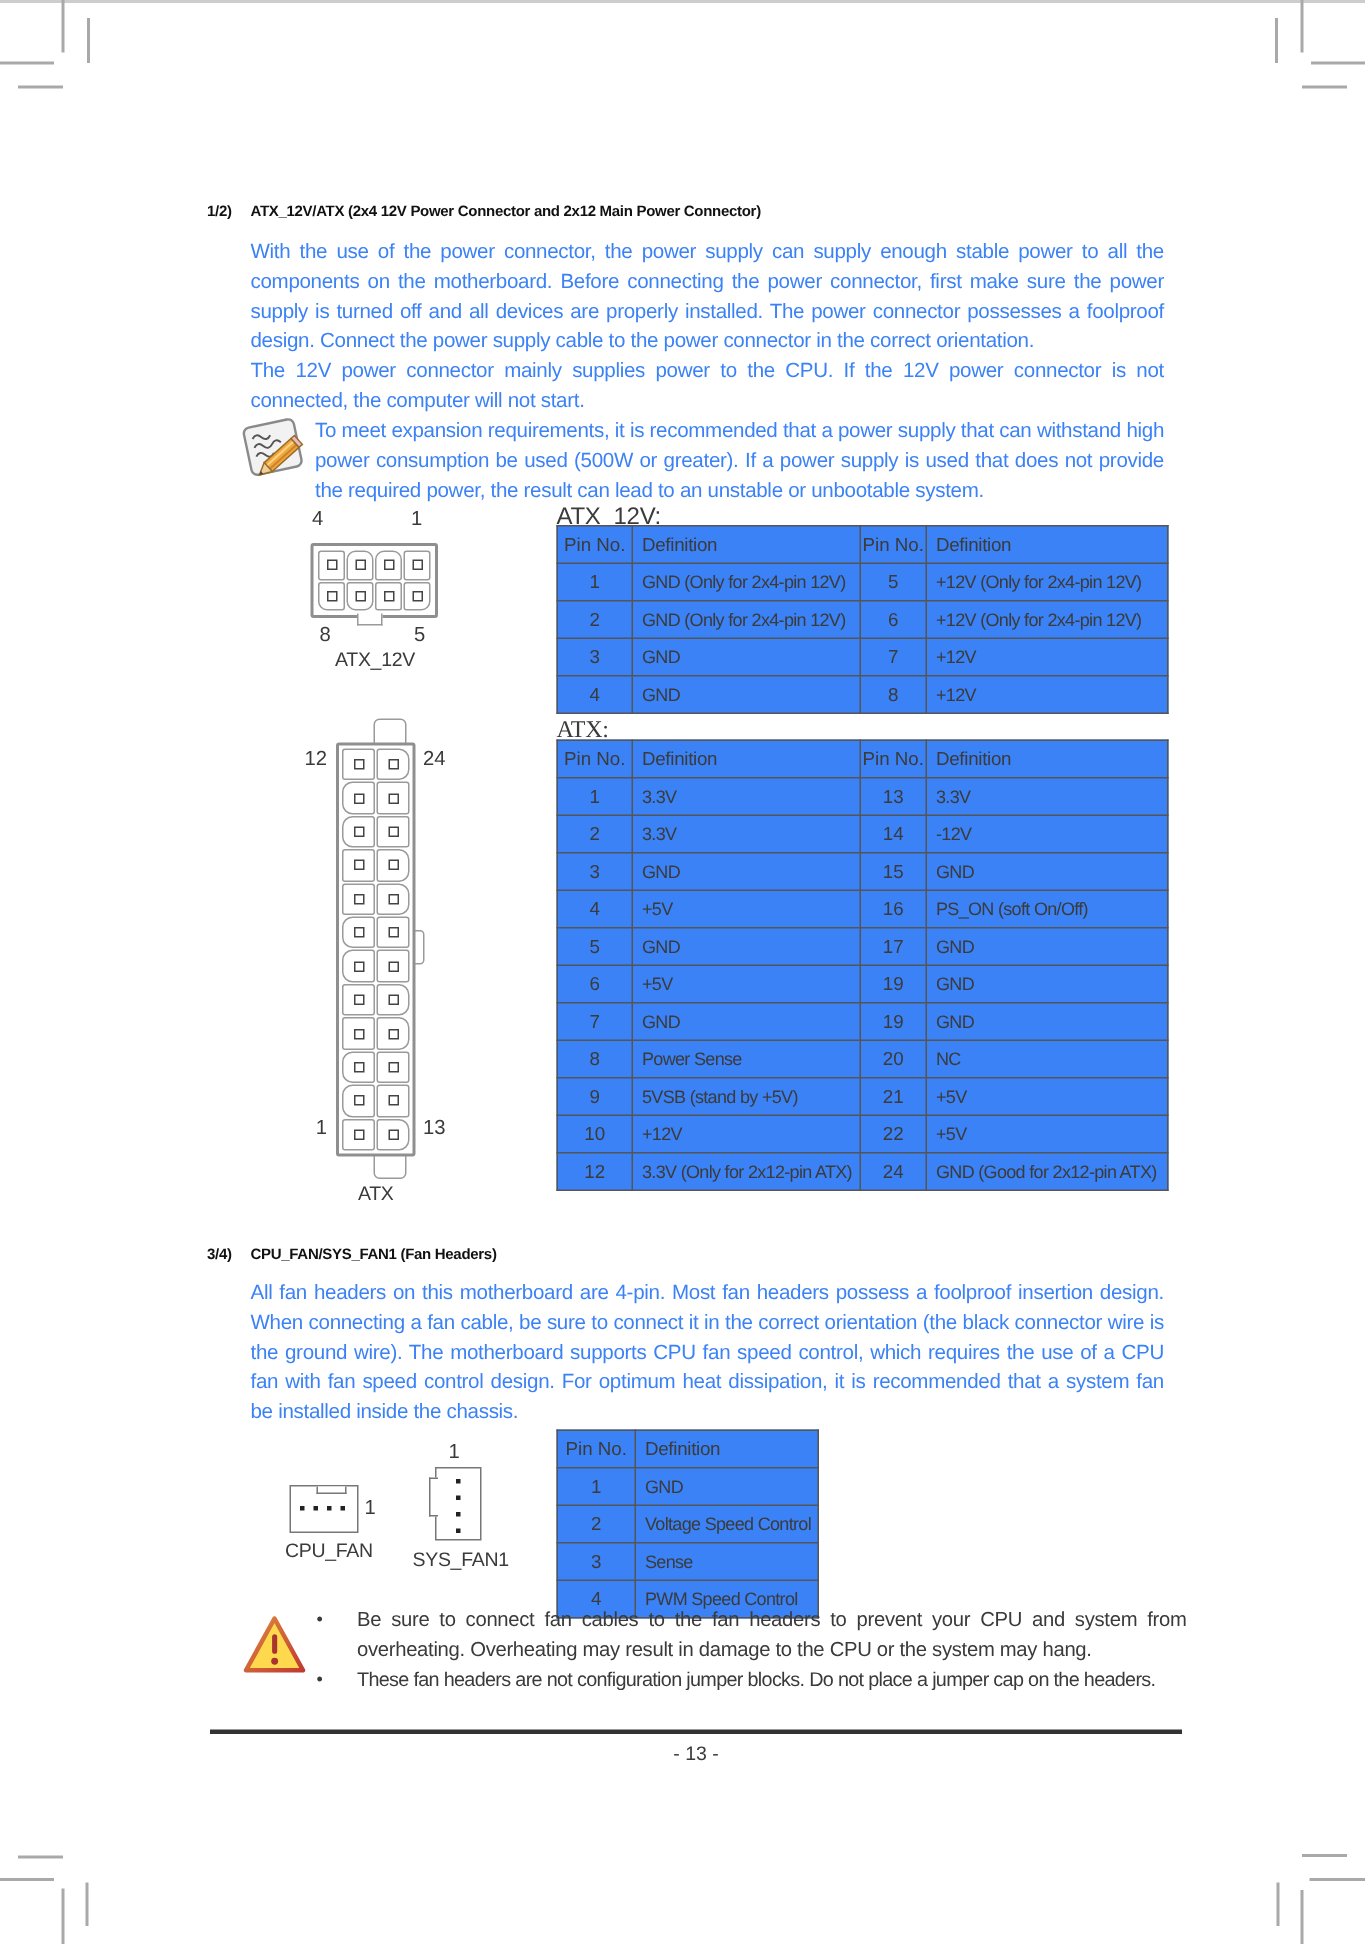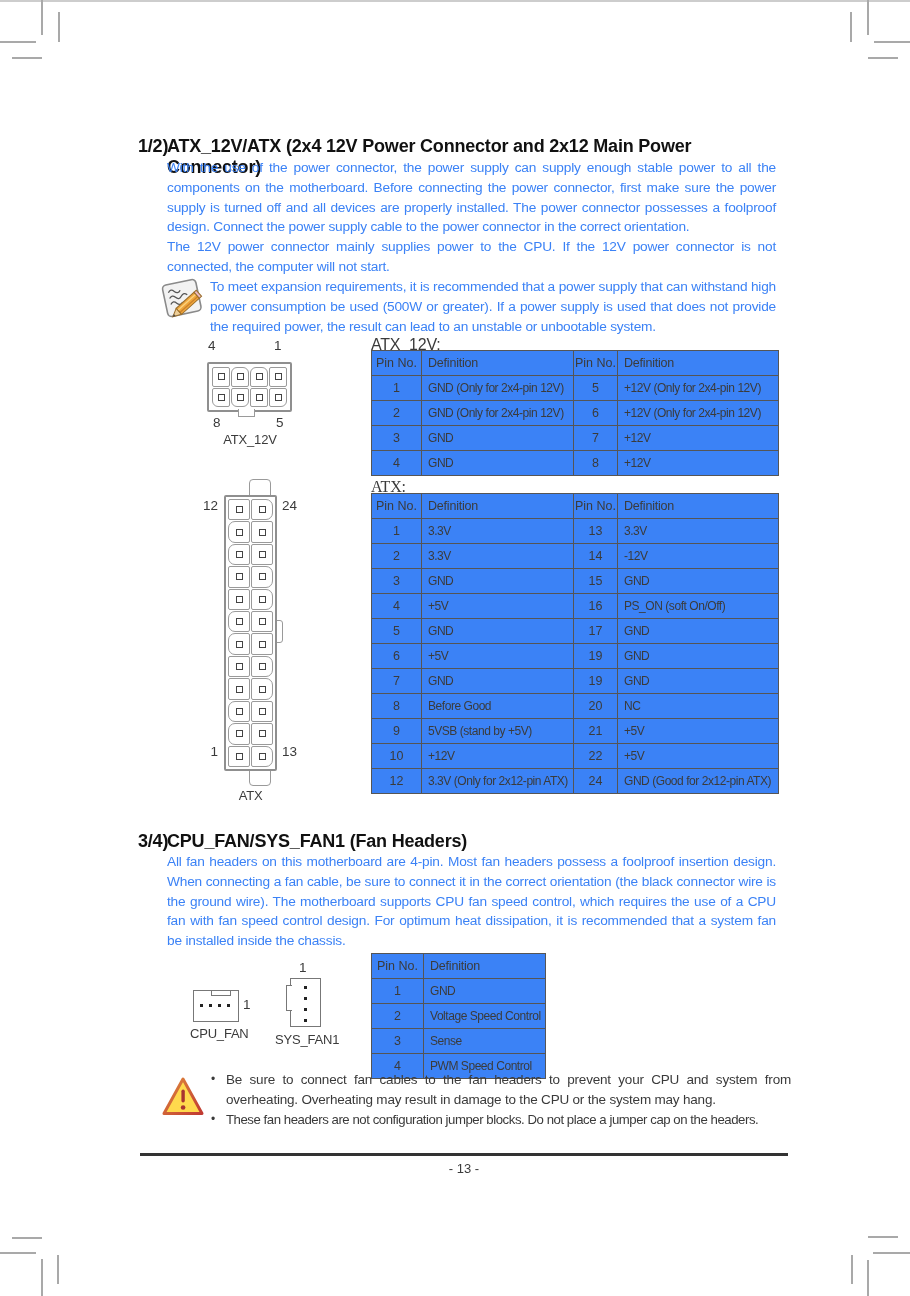--- a/index.html
+++ b/index.html
@@ -4,33 +4,33 @@
 <style>
   html,body{margin:0;padding:0;background:#ffffff;}
   body{width:910px;height:1296px;font-family:"Liberation Sans","DejaVu Sans",sans-serif;color:#3b3b3b;}
   .sheet{position:relative;width:910px;height:1296px;overflow:hidden;background:#fff;}
 
   
   .mark{position:absolute;background:#a9a9a9;}
   .edge-top{position:absolute;left:0;top:0;width:910px;height:2px;background:#cdcdcd;}
 
   
-  .heading{position:absolute;display:flex;font-weight:bold;color:#111;font-size:18px;letter-spacing:-0.2px;}
+  .heading{position:absolute;display:flex;font-weight:bold;color:#111;font-size:10px;letter-spacing:-0.2px;}
   .heading .hnum{width:29px;flex:none;}
   .heading .htxt{flex:1;}
 
   
   .para{position:absolute;font-size:13.7px;line-height:19.8px;letter-spacing:-0.2px;text-align:justify;color:#3b82f6;}
 
   
   .icon-box{position:absolute;}
   .bullets{position:absolute;font-size:13.5px;line-height:19.8px;letter-spacing:-0.2px;color:#3a3a3a;}
   .bullet-item{display:flex;}
   .bullet-item .dot{width:15px;flex:none;font-size:12px;line-height:19.8px;}
-  .bullet-item .btxt{flex:1;text-align:justify;}
+  .bullet-item .btxt{flex:1;text-align:justify;margin-left:12px;}
   .bullet-item .btxt.tight{white-space:nowrap;letter-spacing:-0.45px;font-size:13.2px;}
 
   
   .caption{position:absolute;font-size:16px;color:#3b3b3b;letter-spacing:-0.2px;}
   table.pins{position:absolute;border-collapse:collapse;table-layout:fixed;background:#3b82f6;}
   table.pins th,table.pins td{border:1.5px solid #555;font-weight:normal;vertical-align:middle;}
   table.pins th{font-size:12.5px;color:#3b3b3b;height:20px;}
   table.pins td{font-size:12px;letter-spacing:-0.45px;color:#3b3b3b;height:20px;line-height:15px;}
   table.pins .pin{text-align:center;font-size:12.5px;letter-spacing:0;}
   table.pins .def{text-align:left;padding:2px 4px 2px 6px;white-space:nowrap;}
@@ -345,21 +345,21 @@
           <td class="def">GND</td>
         </tr>
         <tr>
           <td class="pin">7</td>
           <td class="def">GND</td>
           <td class="pin">19</td>
           <td class="def">GND</td>
         </tr>
         <tr>
           <td class="pin">8</td>
-          <td class="def">Before Good</td>
+          <td class="def">Power Sense</td>
           <td class="pin">20</td>
           <td class="def">NC</td>
         </tr>
         <tr>
           <td class="pin">9</td>
           <td class="def">5VSB (stand by +5V)</td>
           <td class="pin">21</td>
           <td class="def">+5V</td>
         </tr>
         <tr>

